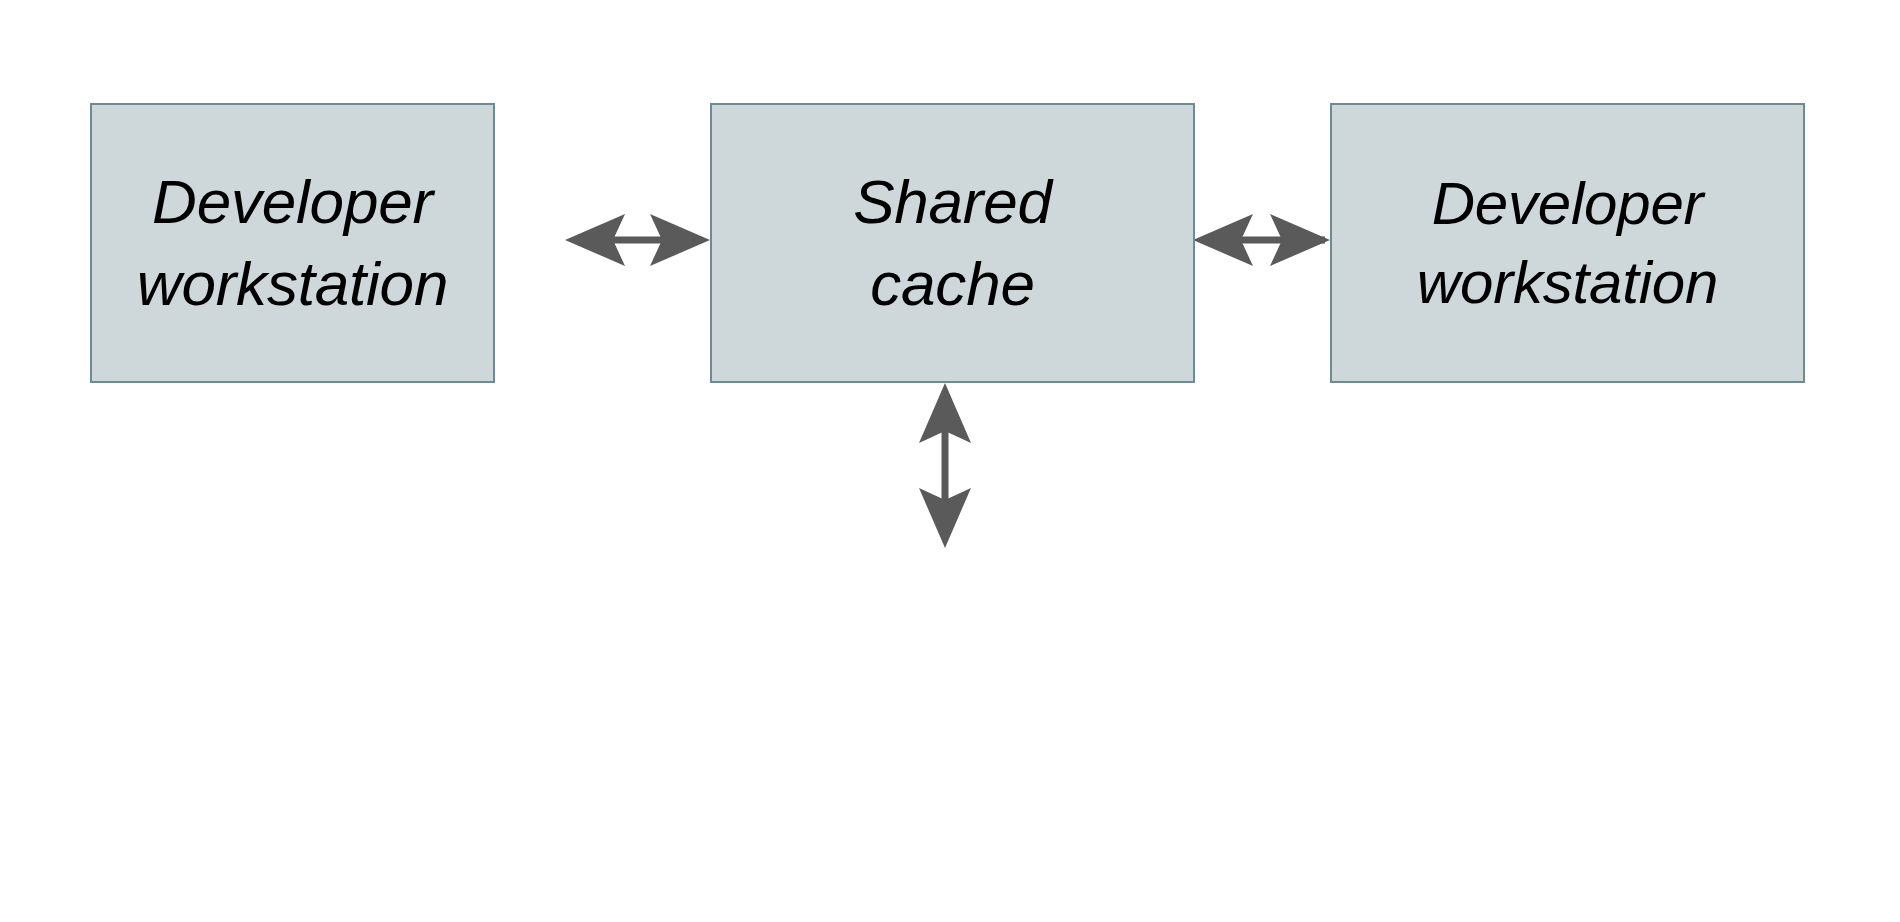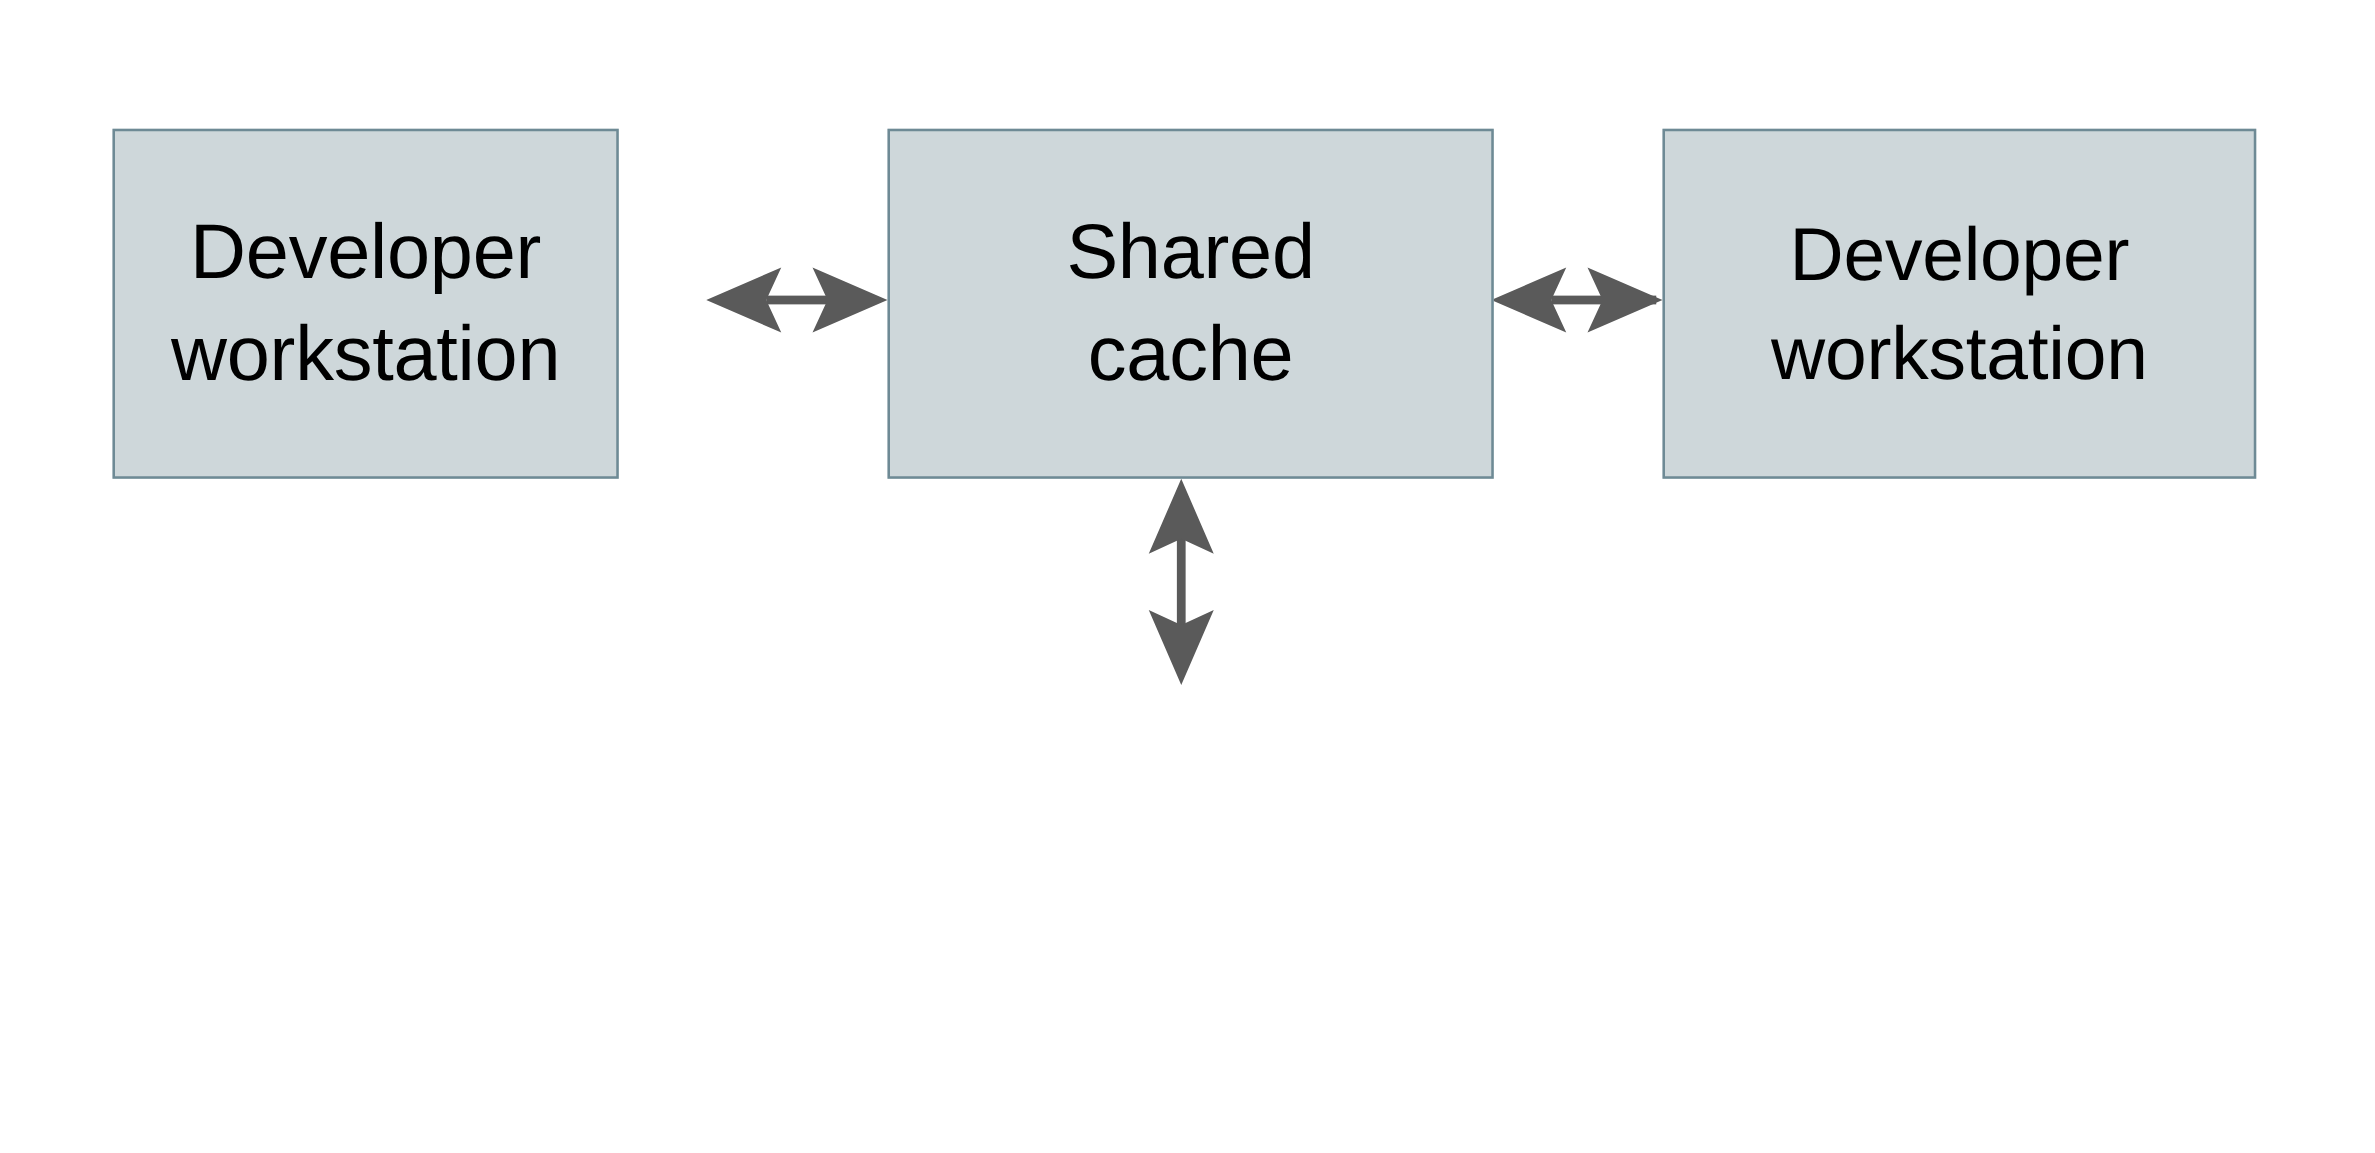--- a/index.html
+++ b/index.html
@@ -30,20 +30,21 @@
   }
   .node-label {
     font-family: "Liberation Sans", "DejaVu Sans", sans-serif;
     font-size: 62px;
     line-height: 1.32;
     color: #000000;
     font-weight: 400;
     letter-spacing: -0.2px;
     white-space: pre-line;
     padding: 0 4px;
+    font-style: italic;
   }
   .edge-layer {
     position: absolute;
     left: 0;
     top: 0;
     width: 1900px;
     height: 922px;
     pointer-events: none;
   }
   #node-dev-left  { left: 90px;   top: 103px; width: 405px; height: 280px; }

